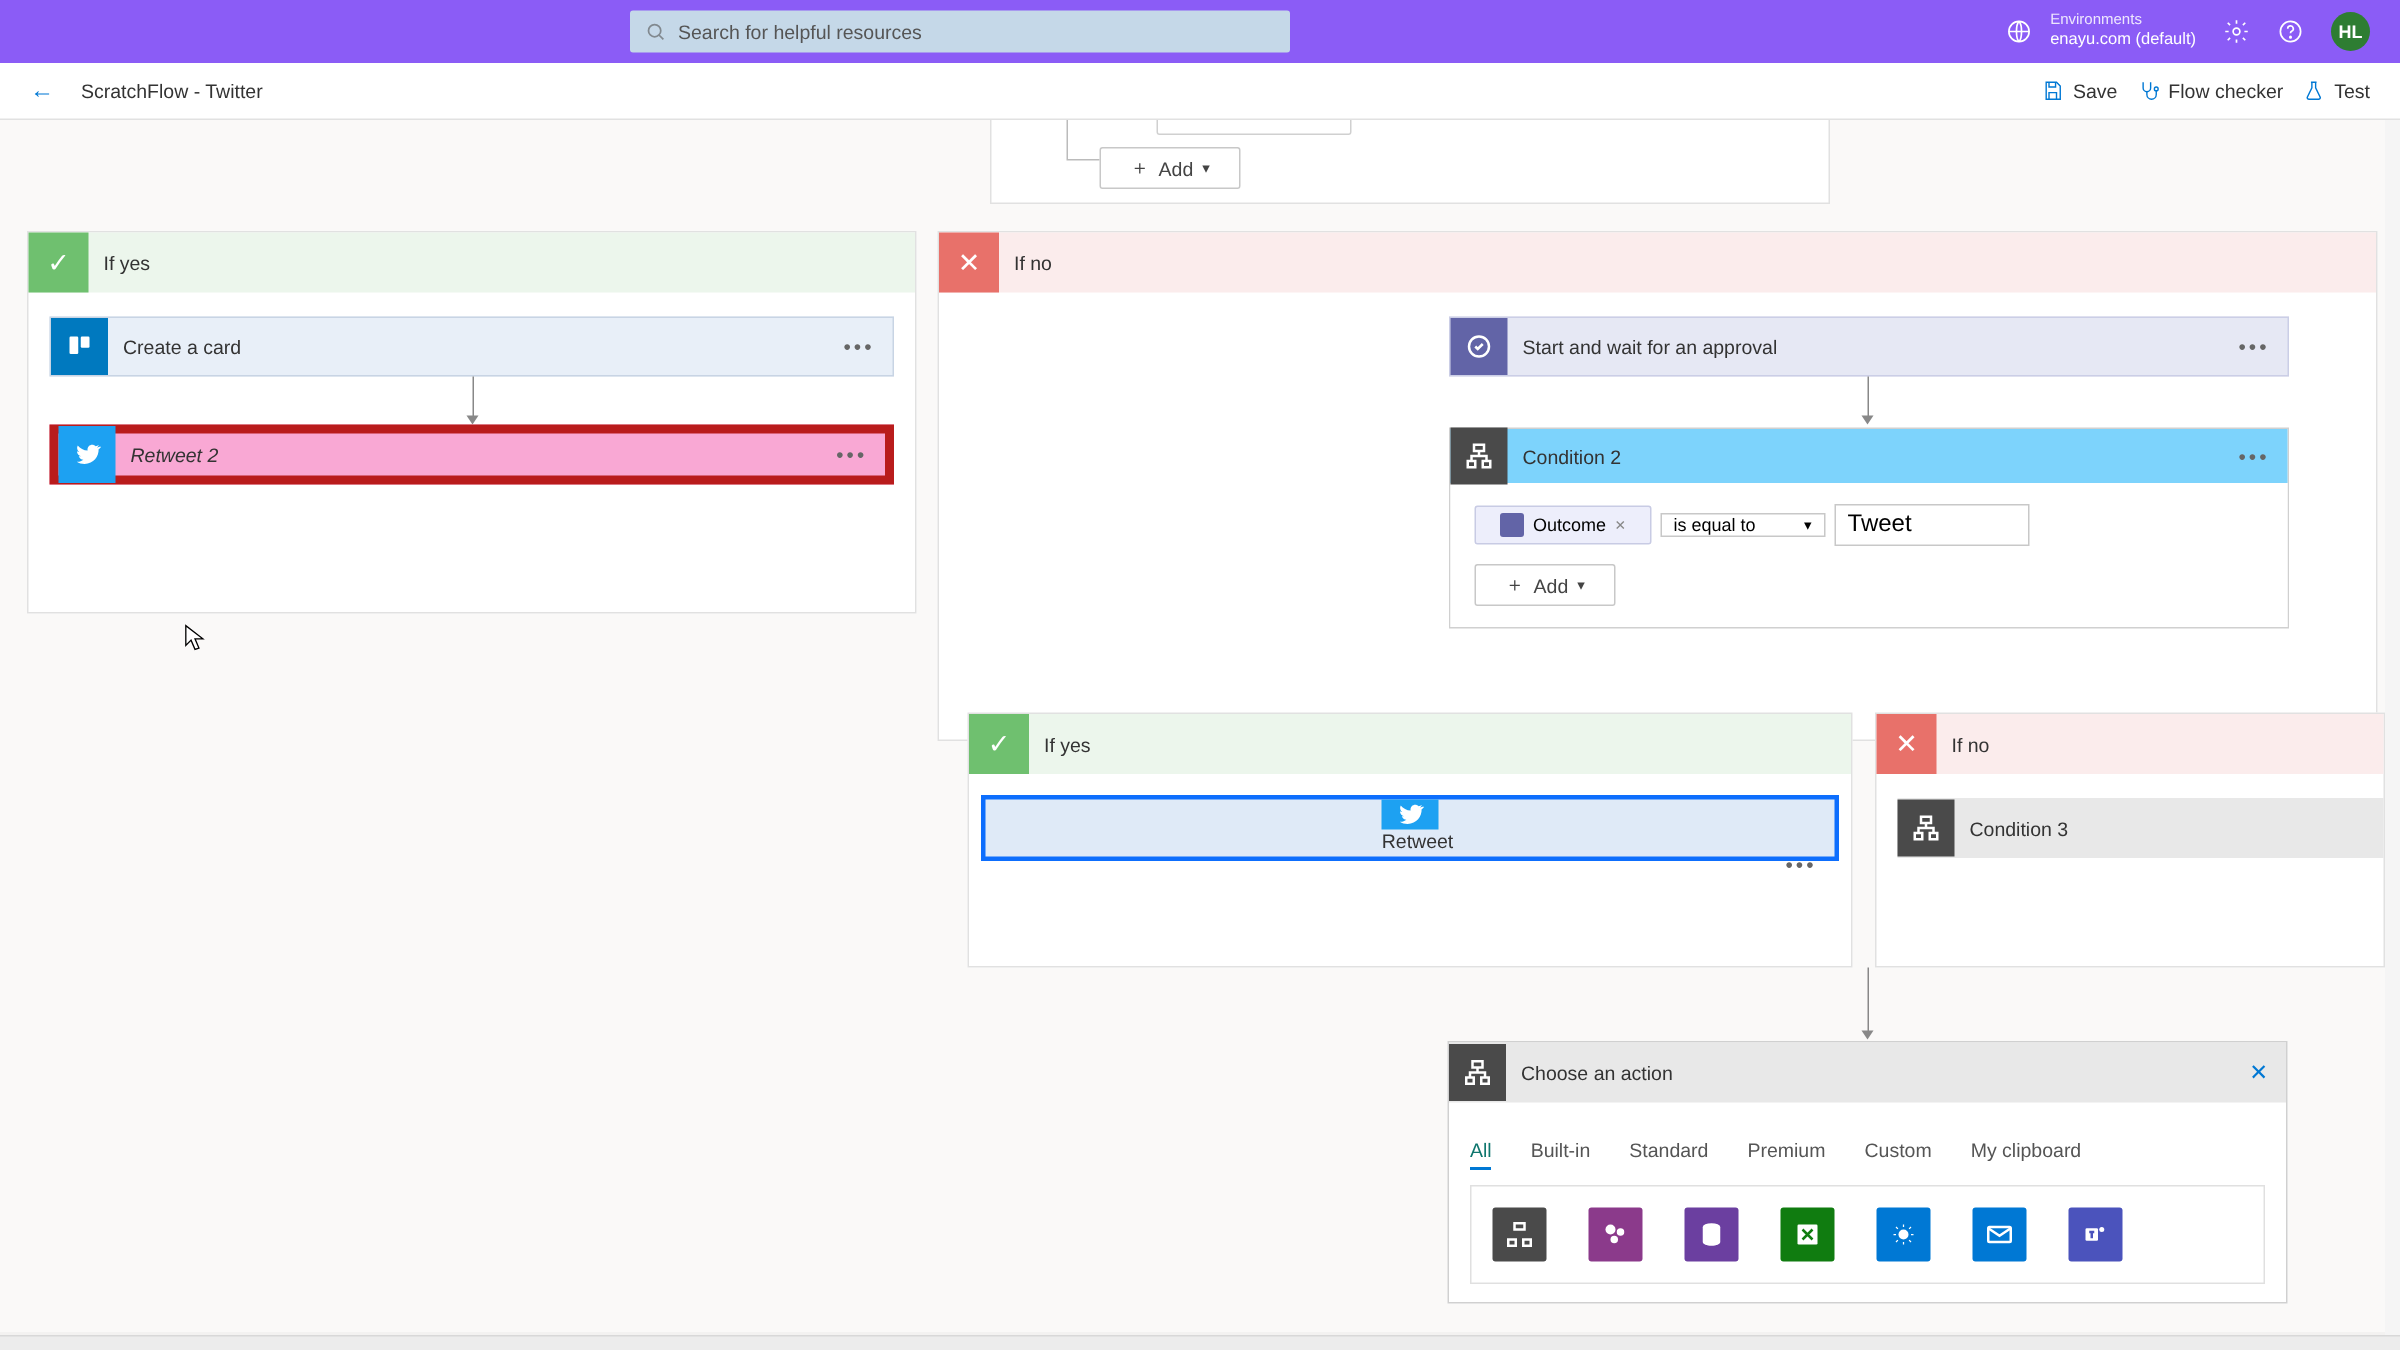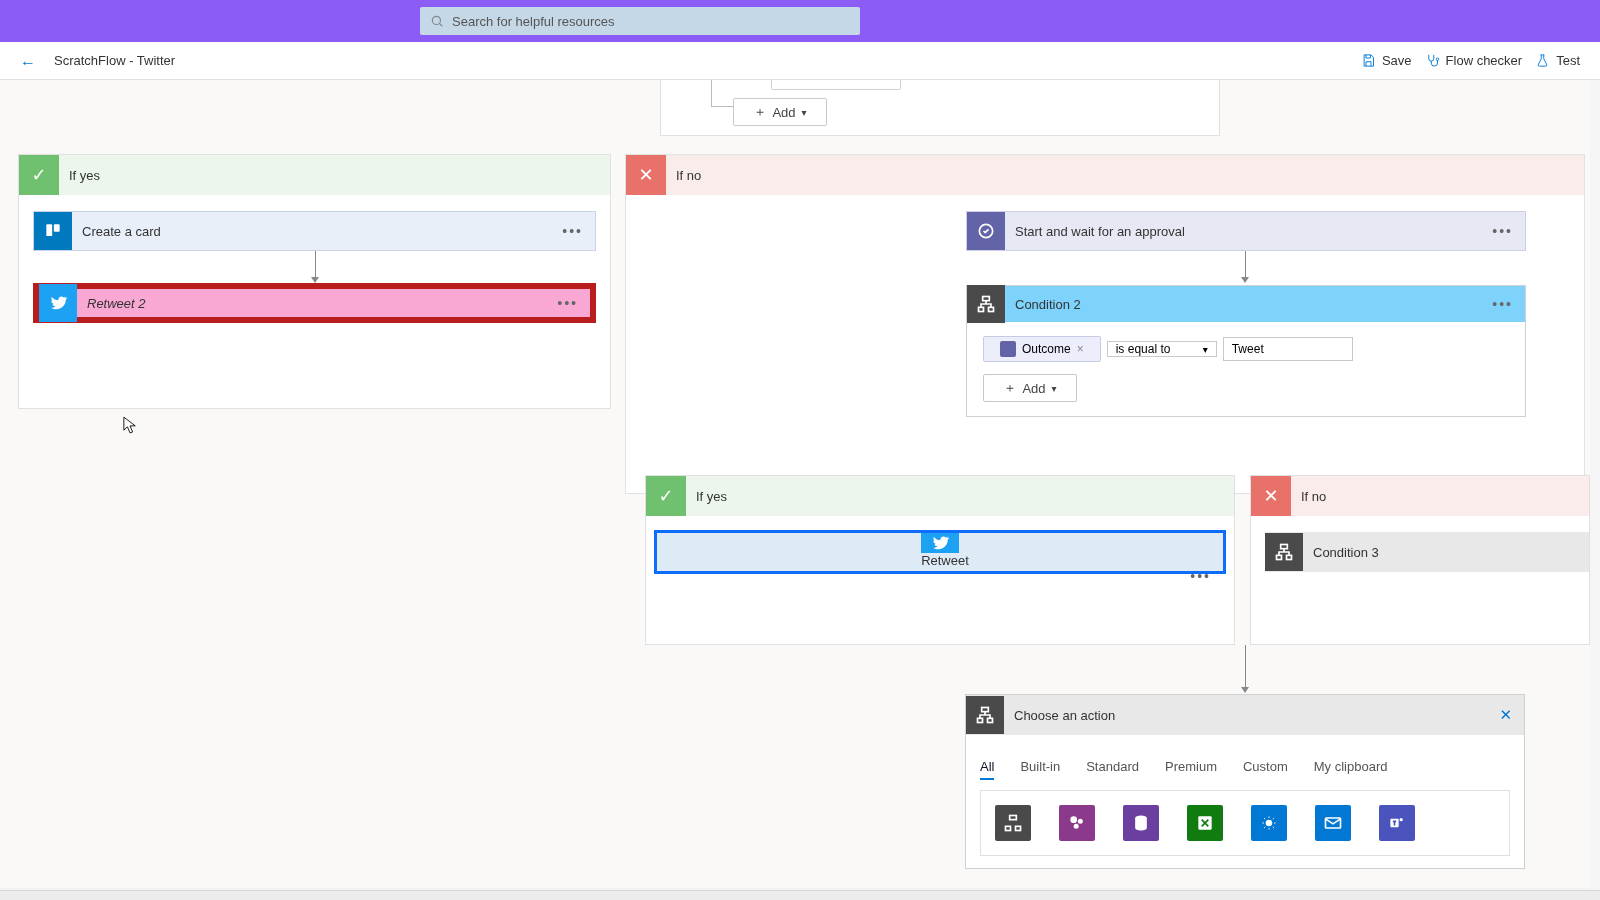--- a/index.html
+++ b/index.html
@@ -70,37 +70,37 @@
 
 
 .cndwrap { position: absolute; left: 340px; top: 130px; width: 560px; border: 1px solid #d0d0d0; }
 .cndhead { height: 36px; background: #7dd3fc; display: flex; align-items: center; }
 .cndbody { background: #fff; padding: 14px 16px; display: flex; flex-direction: column; gap: 12px; }
 .cndrow { display: flex; gap: 6px; align-items: center; }
 .token { background: #edeefb; border: 1px solid #c8cbe4; border-radius: 2px; padding: 4px 16px; display: flex; align-items: center; gap: 6px; font-size: 12px; }
 .token .tki { width: 16px; height: 16px; background: #6264a7; border-radius: 2px; }
 .token .tkx { color: #888; cursor: pointer; }
 .opsel { border: 1px solid #c8c8c8; padding: 0 8px; font-size: 12px; min-width: 110px; display: flex; align-items: center; justify-content: space-between; background: #fff; cursor: pointer; }
-.valbox { border: 1px solid #c8c8c8; padding: 4px 8px; font-size: 12px; min-width: 130px; background: #fff; }
+.valbox { border: 1px solid #c8c8c8; padding: 4px 8px; font-size: 16px; min-width: 130px; background: #fff; }
 
 
 .rtcard { position: absolute; top: 54px; left: 8px; right: 8px; height: 44px; border: 3px solid #0d6efd; background: #dfeaf7; display: flex; align-items: center; cursor: pointer; flex-direction: column; }
 
 
 .cnd3 { position: absolute; top: 56px; left: 14px; right: 0; height: 40px; background: #e8e8e8; display: flex; align-items: center; cursor: pointer; }
 
 
 .chooser { position: absolute; top: 614px; left: 965px; width: 560px; background: #fff; border: 1px solid #d0d0d0; }
 .chhead { height: 40px; background: #e8e8e8; display: flex; align-items: center; }
 .chclose { margin-left: auto; margin-right: 12px; color: #0078d4; cursor: pointer; font-size: 15px; }
 .chbody { padding: 12px 14px; }
 .chsearch { border: 1px solid #c8c8c8; border-radius: 2px; height: 28px; display: flex; align-items: center; padding: 0 8px; gap: 6px; font-size: 12px; color: #888; }
 .chtabs { display: flex; gap: 26px; margin: 12px 0 10px; font-size: 13px; }
 .chtab { color: #555; cursor: pointer; padding-bottom: 4px; }
-.chtab.act { color: #0f172a; border-bottom: 2px solid #0078d4; }
+.chtab.act { color: #0f766e; border-bottom: 2px solid #0078d4; }
 .chgrid { border: 1px solid #e0e0e0; padding: 14px; display: flex; gap: 28px; }
 .chtile { width: 36px; height: 36px; border-radius: 2px; cursor: pointer; display: flex; align-items: center; justify-content: center; }
 
 
 .vc { position: absolute; width: 1px; background: #888; }
 .scrollh { position: absolute; bottom: 0; left: 0; right: 0; height: 10px; background: #ececec; border-top: 1px solid #d8d8d8; }
 .scrollv { position: absolute; top: 80px; right: 0; bottom: 10px; width: 10px; background: #f5f5f5; }
 
 .cursor { position: absolute; top: 336px; left: 123px; width: 14px; height: 18px; pointer-events: none; }
 
@@ -110,20 +110,40 @@
 </head>
 <body>
 
 <div class="topbar">
   <div class="searchbox">
     <svg viewBox="0 0 24 24" fill="none" stroke="#555" stroke-width="2">
         <circle cx="11" cy="11" r="7"></circle>
         <path d="m21 21-5-5"></path>
       </svg>
     <span>Search for helpful resources</span>
+  </div>
+  <div class="top-right">
+    <svg class="top-icon" style="margin-right:-6px" viewBox="0 0 24 24">
+        <circle cx="12" cy="12" r="9"></circle>
+        <path d="M3 12h18M12 3c3 3 3 15 0 18M12 3c-3 3-3 15 0 18"></path>
+      </svg>
+    <div class="env">
+      <div class="lbl">Environments</div>
+      <div>enayu.com (default)</div>
+    </div>
+    <svg class="top-icon" viewBox="0 0 24 24">
+        <circle cx="12" cy="12" r="3"></circle>
+        <path d="M12 2v3M12 19v3M4.2 4.2l2.1 2.1M17.7 17.7l2.1 2.1M2 12h3M19 12h3M4.2 19.8l2.1-2.1M17.7 6.3l2.1-2.1"></path>
+      </svg>
+    <svg class="top-icon" viewBox="0 0 24 24">
+        <circle cx="12" cy="12" r="9"></circle>
+        <path d="M9.5 9.5a2.5 2.5 0 1 1 3.5 2.3c-.8.4-1 1-1 1.7"></path>
+        <circle cx="12" cy="17" r=".6" fill="#fff"></circle>
+      </svg>
+    <div class="avatar">HL</div>
   </div>
 </div>
 
 <div class="cmdbar">
   <span class="back-arrow">←</span>
   <span class="flow-title">ScratchFlow - Twitter</span>
   <div class="cmd-right">
     <div class="cmd-btn">
       <svg viewBox="0 0 24 24">
           <path d="M5 3h11l4 4v14H5z"></path>

